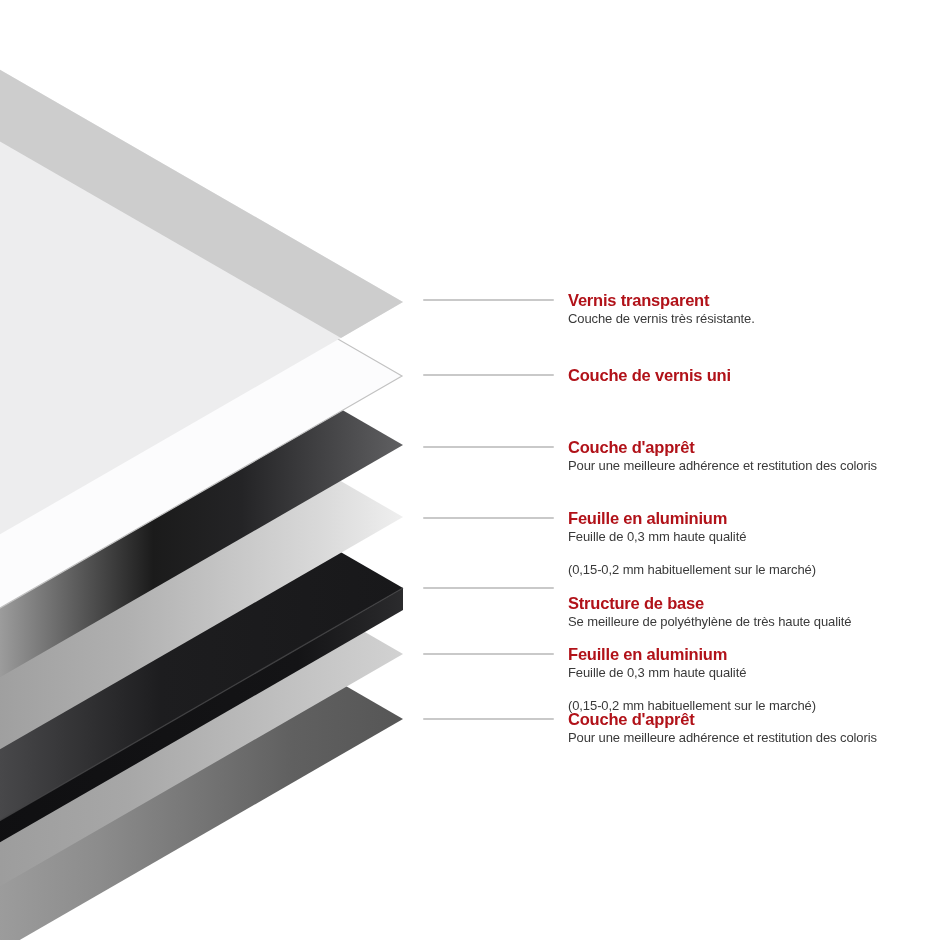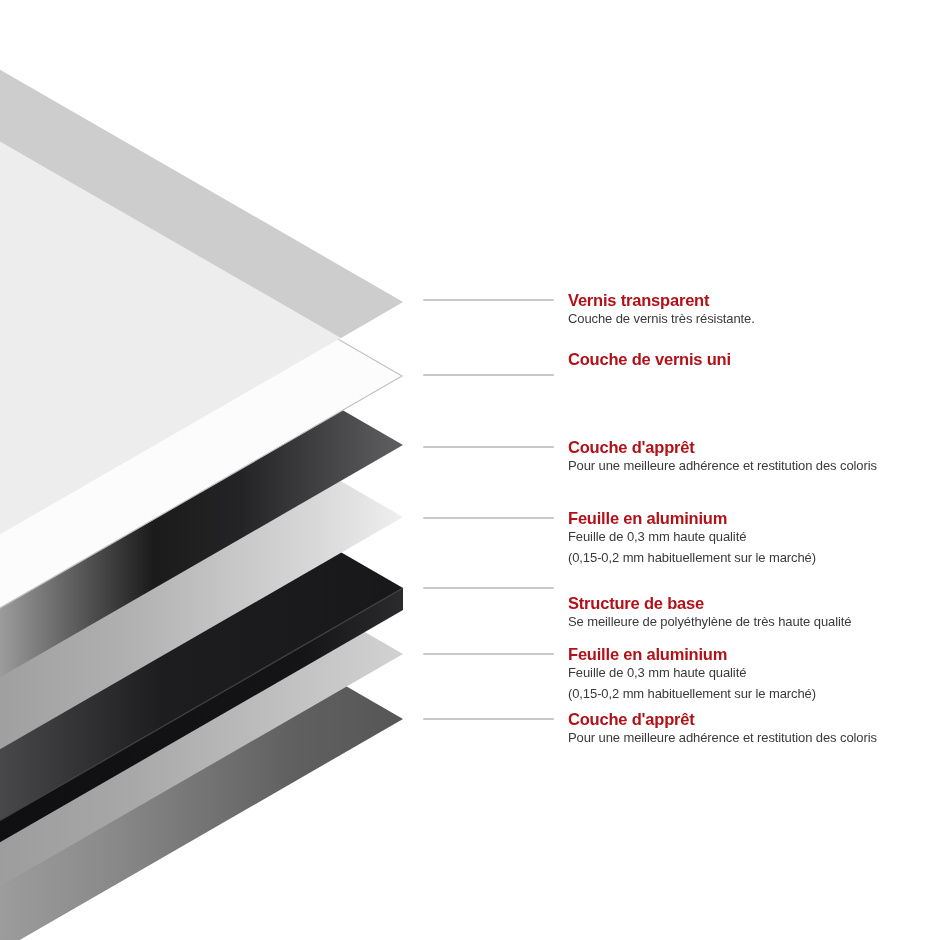--- a/index.html
+++ b/index.html
@@ -45,21 +45,21 @@
     white-space: nowrap;
   }
   .label .d {
     font-size: 13px;
     line-height: 16.5px;
     letter-spacing: -0.1px;
     color: var(--text, #3a3a3a);
     white-space: nowrap;
     margin-top: 1px;
   }
-  .label .d + .d { margin-top: 4px; }
+  .label .d + .d { margin-top: 16px; }
 </style>
 </head>
 <body>
 
 <div class="stage">
 
   <svg class="layers-svg" viewBox="0 0 940 940" xmlns="http://www.w3.org/2000/svg">
     <defs>
       <linearGradient id="g3" gradientUnits="userSpaceOnUse" x1="0" y1="0" x2="403" y2="0">
         <stop offset="0" stop-color="#9c9c9c"></stop>
@@ -119,21 +119,21 @@
   <div class="leader" style="top:517px"></div>
   <div class="leader" style="top:587px"></div>
   <div class="leader" style="top:653px"></div>
   <div class="leader" style="top:718px"></div>
 
   <div class="label" style="top:290px">
     <div class="t">Vernis transparent</div>
     <div class="d">Couche de vernis très résistante.</div>
   </div>
 
-  <div class="label" style="top:349px">
+  <div class="label" style="top:365px">
     <div class="t">Couche de vernis uni</div>
   </div>
 
   <div class="label" style="top:437px">
     <div class="t">Couche d'apprêt</div>
     <div class="d">Pour une meilleure adhérence et restitution des coloris</div>
   </div>
 
   <div class="label" style="top:508px">
     <div class="t">Feuille en aluminium</div>

